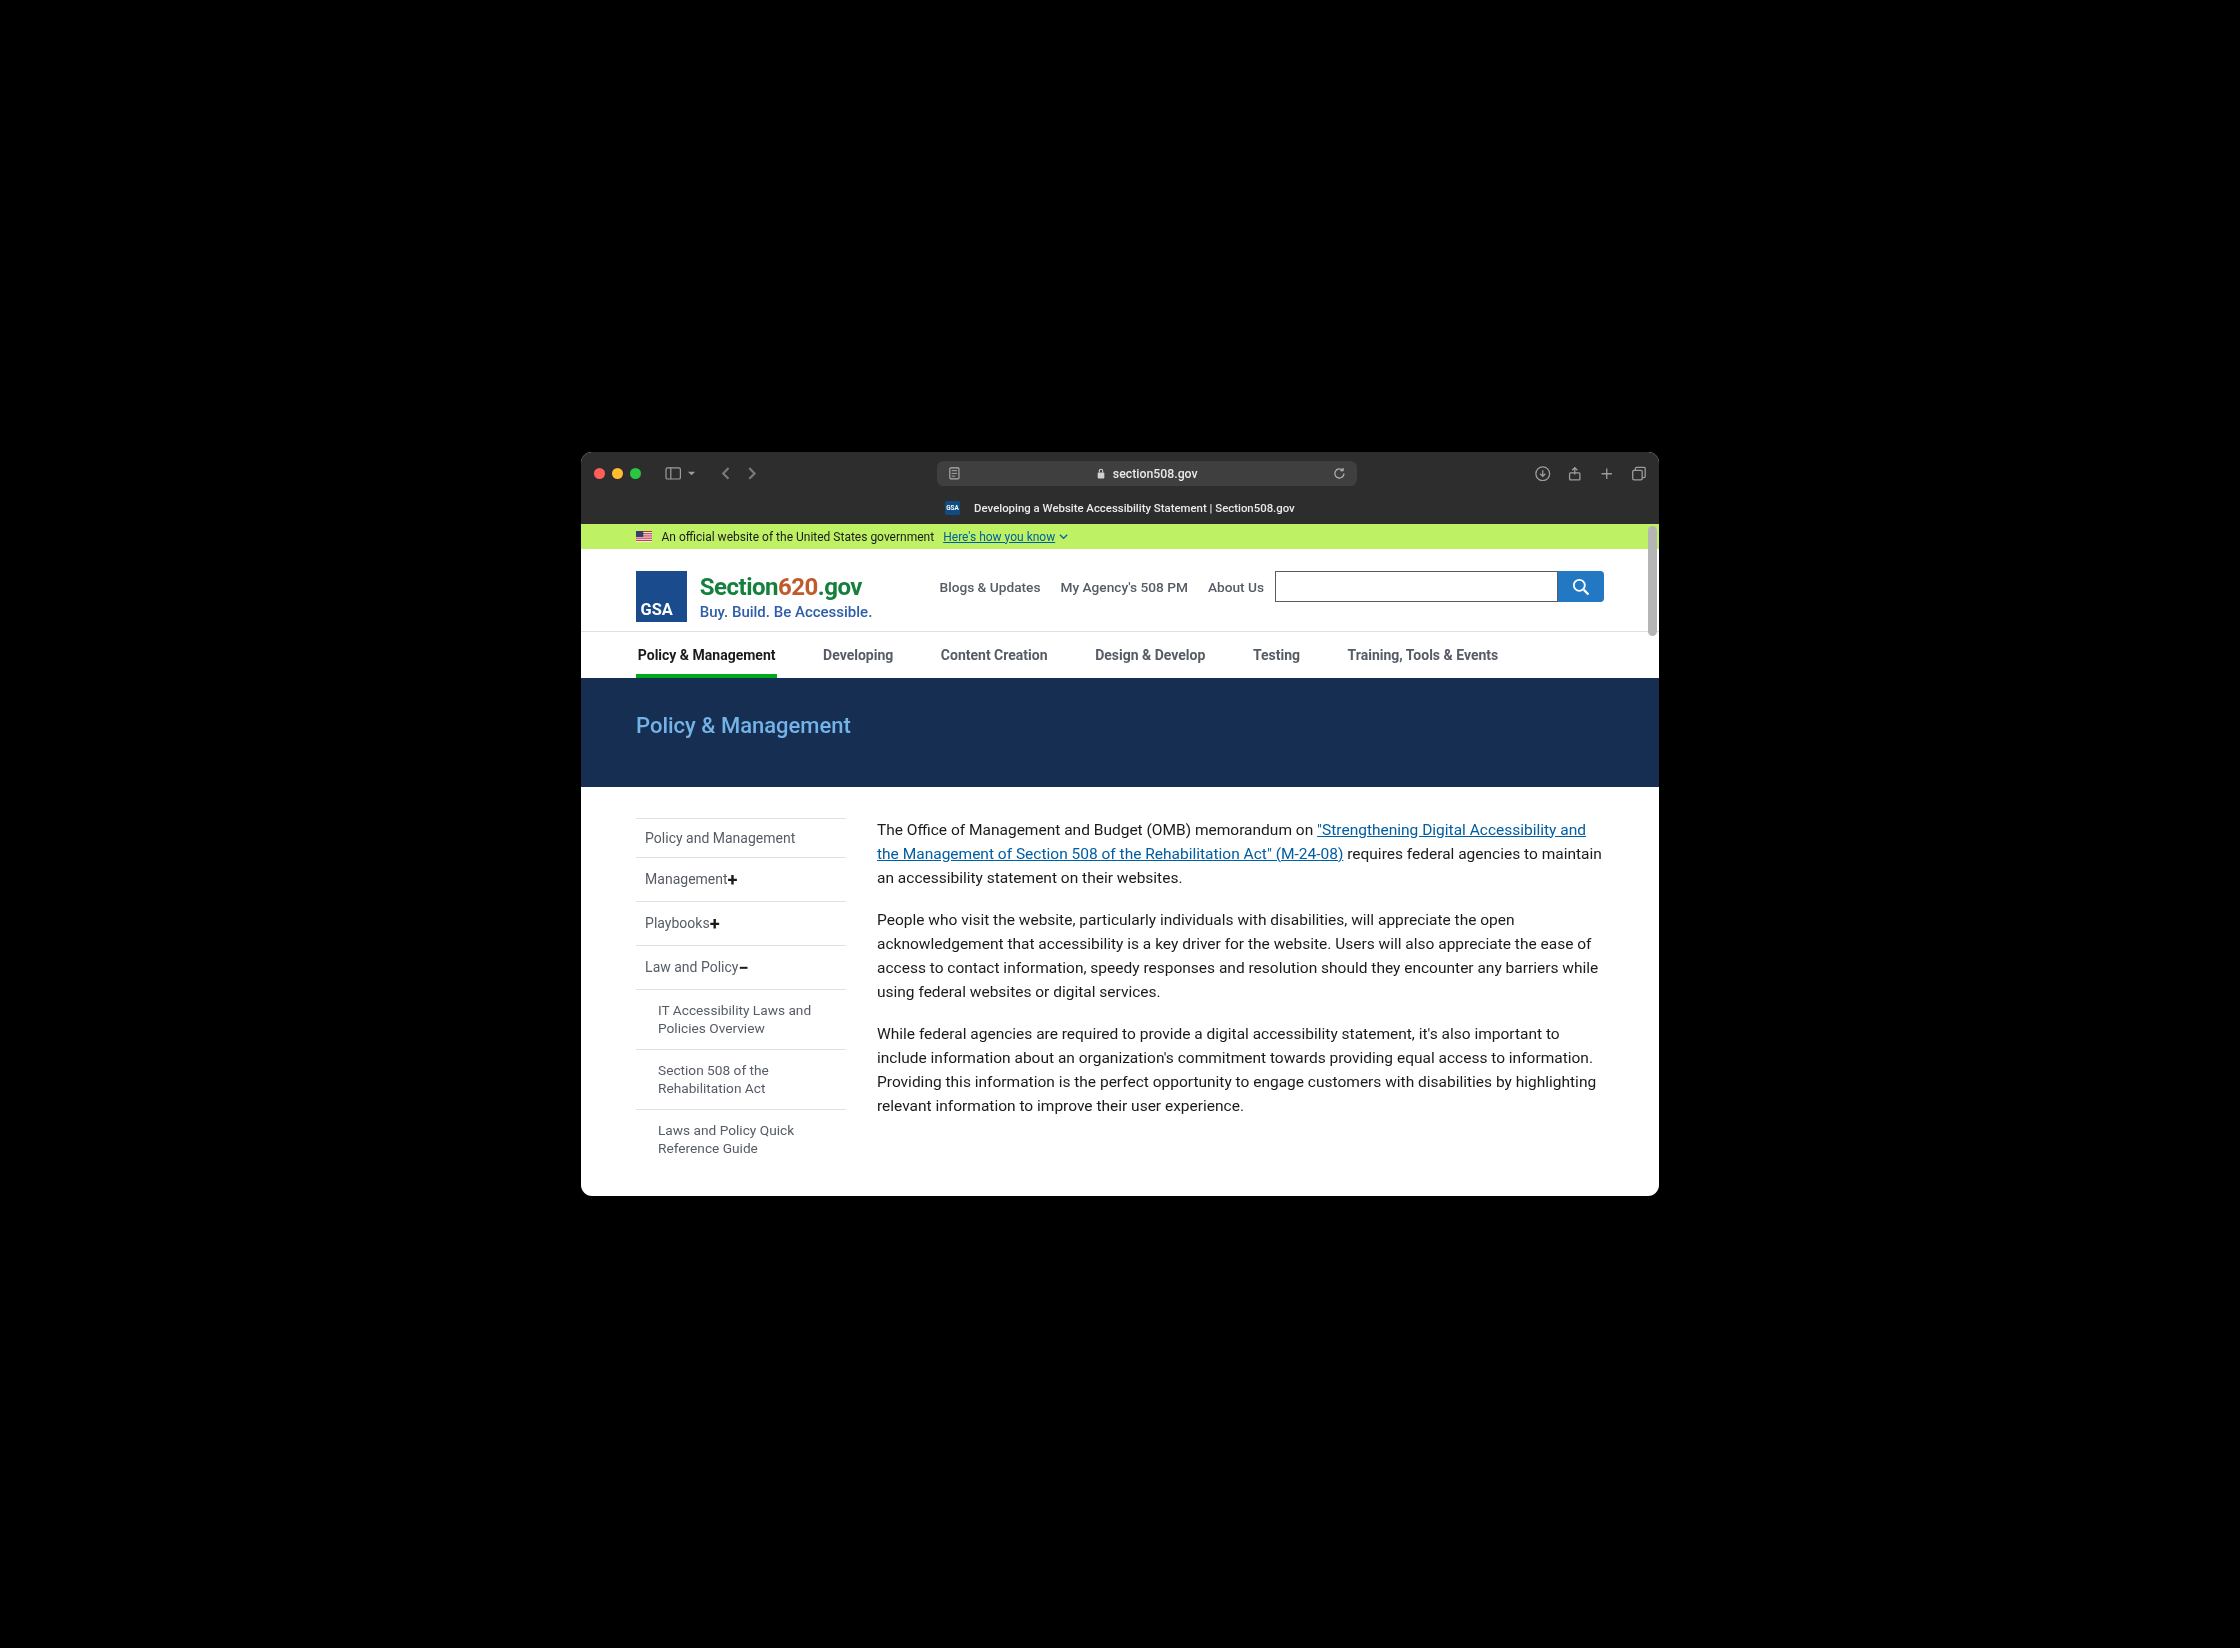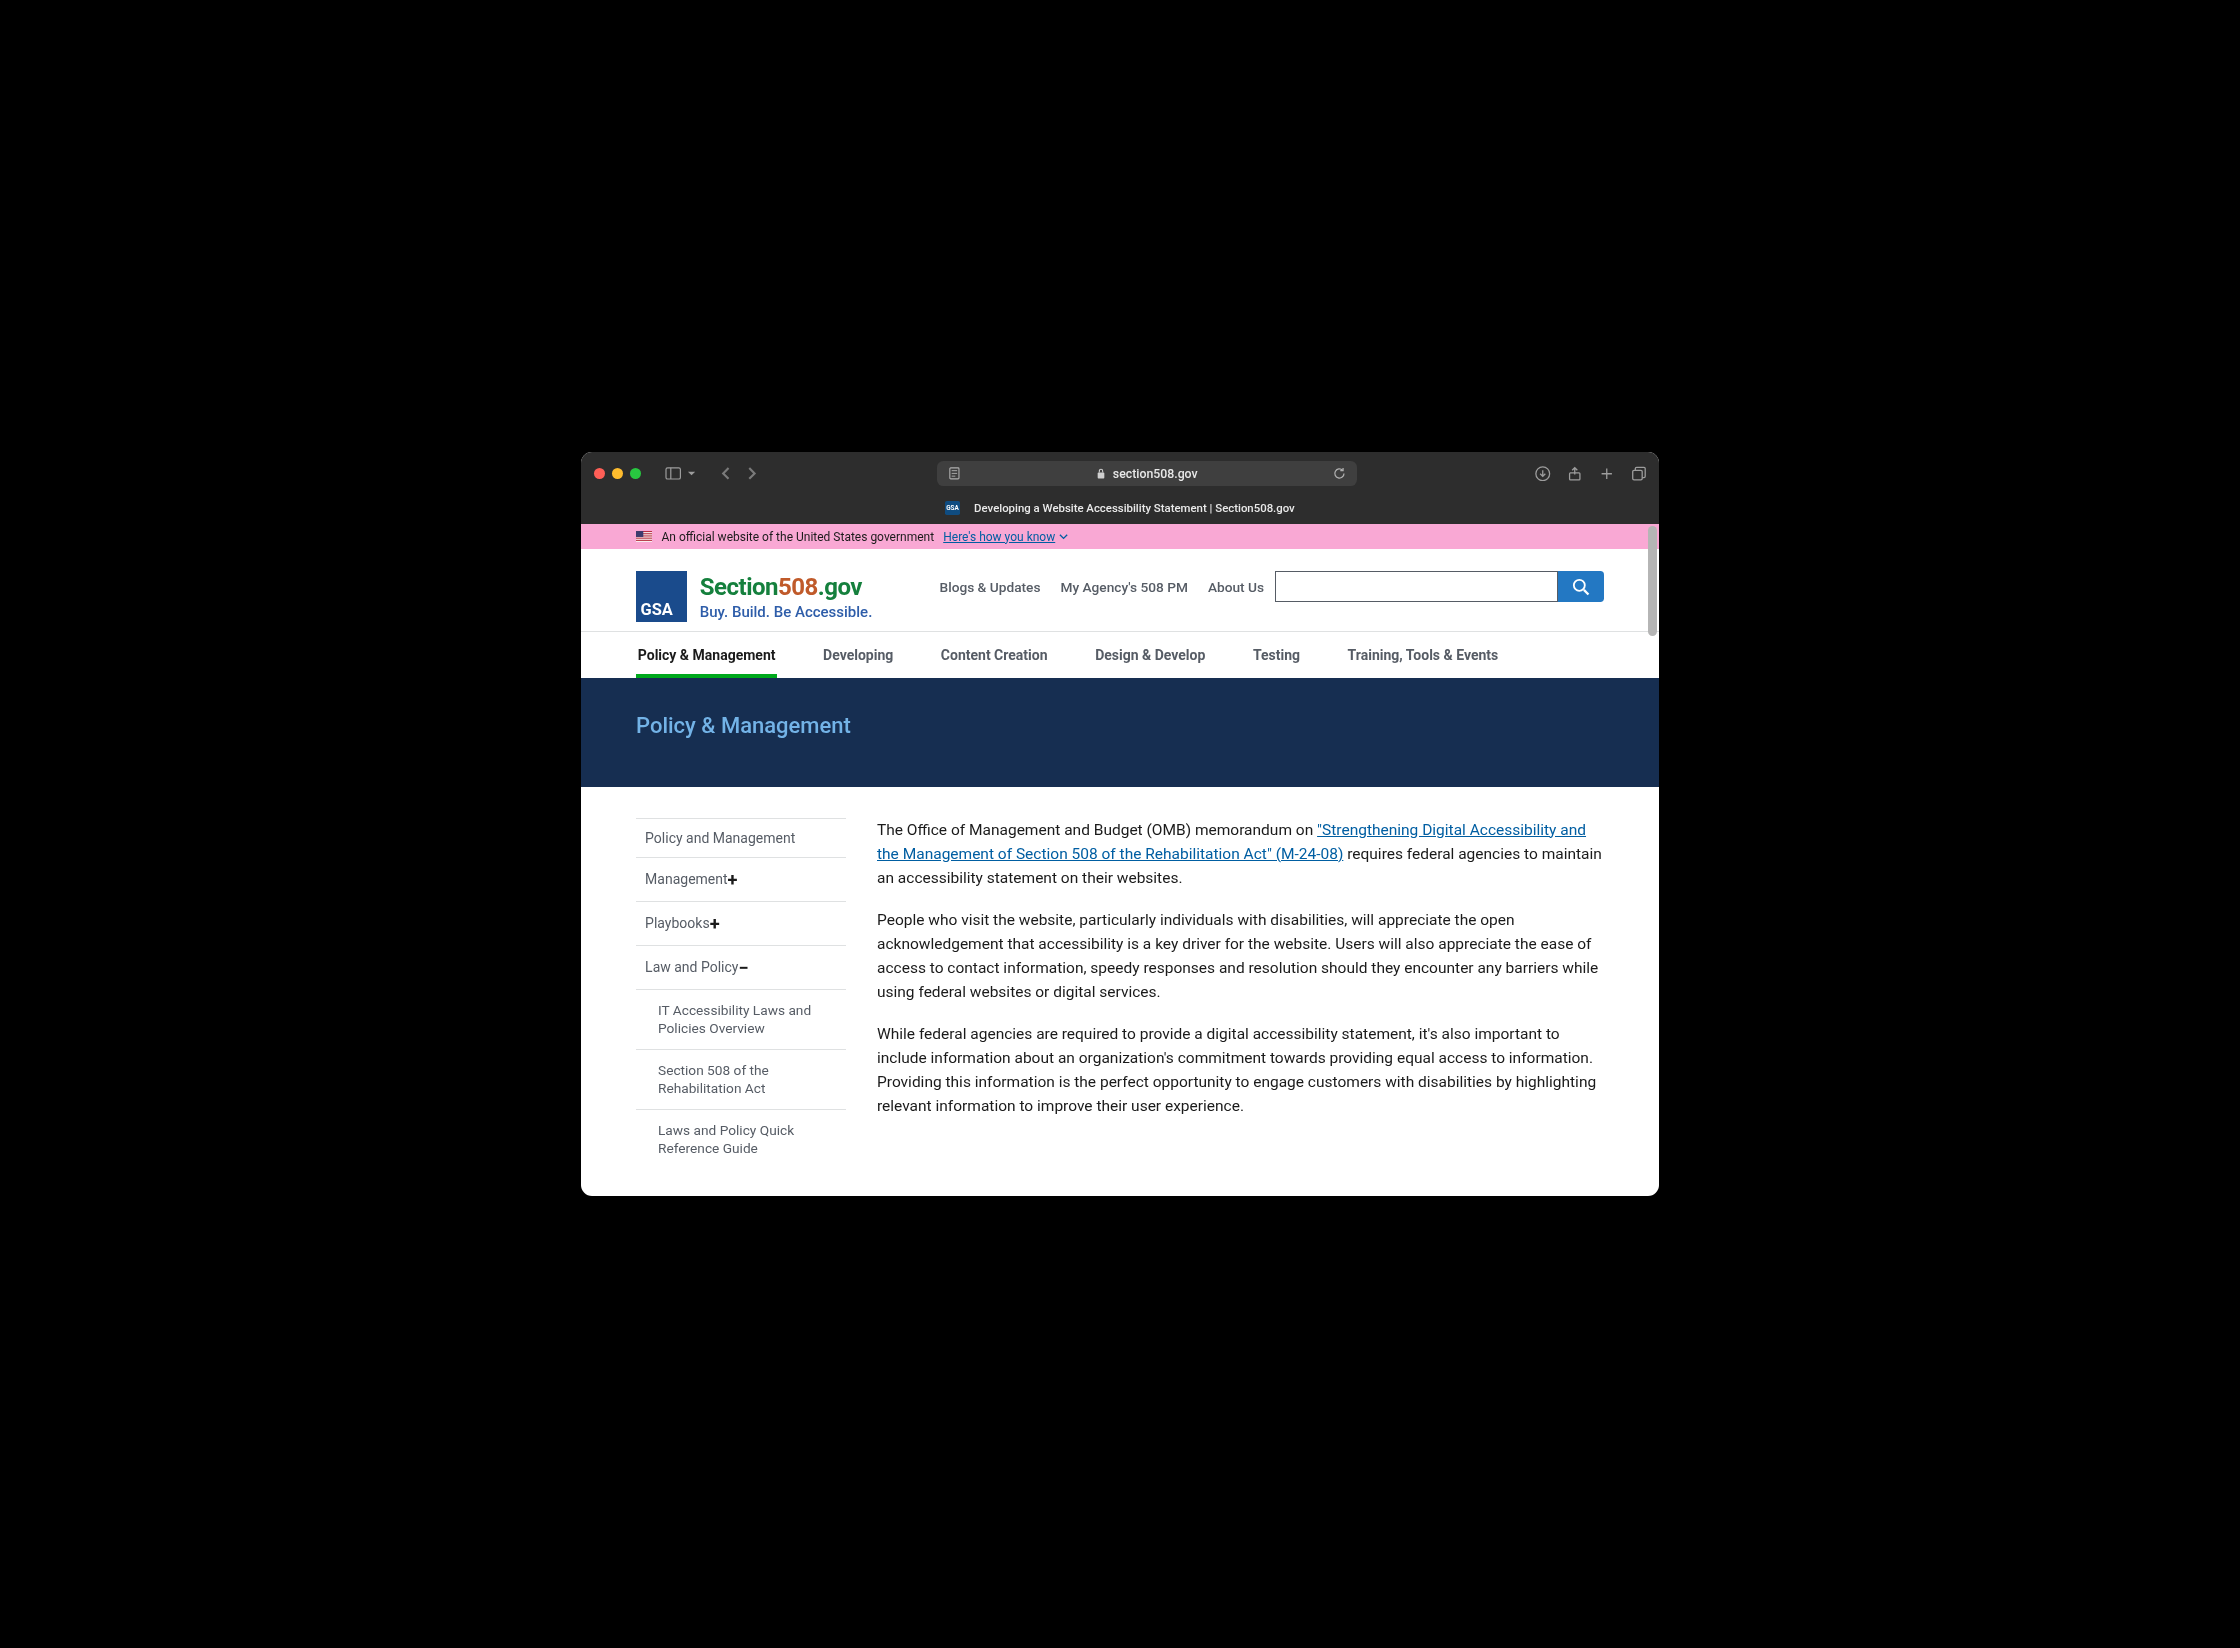--- a/index.html
+++ b/index.html
@@ -186,21 +186,21 @@
   position: absolute;
   right: 1.8px;
   top: 1.8px;
   width: 9.1px;
   height: 110px;
   background: #b5b5b5;
   border-radius: 4.6px;
 }
 
 .gov-banner {
-  background: #f9a8d4;
+  background: #bef264;
   padding: 5.5px 55px;
   display: flex;
   align-items: center;
   gap: 9.1px;
   font-size: 12px;
 }
 
 .flag-icon {
   width: 16.4px;
   height: 11px;
@@ -531,21 +531,21 @@
             <path d="M1 3 L5 7 L9 3" fill="none" stroke="#005ea2" stroke-width="1.5"></path>
           </svg>
       </a>
     </div>
 
     <div class="site-header">
       <div class="logo-area">
         <div class="gsa-logo">GSA</div>
         <div class="site-name">
           <div class="site-title">
-            <span class="site-title-s">Section</span><span class="site-title-n">508</span><span class="site-title-s">.gov</span>
+            <span class="site-title-s">Section</span><span class="site-title-n">620</span><span class="site-title-s">.gov</span>
           </div>
           <div class="site-tagline">Buy. Build. Be Accessible.</div>
         </div>
       </div>
 
       <div class="header-right">
         <div class="top-nav">
           <a class="top-nav-item">Blogs &amp; Updates</a>
           <a class="top-nav-item">My Agency's 508 PM</a>
           <a class="top-nav-item">About Us</a>

